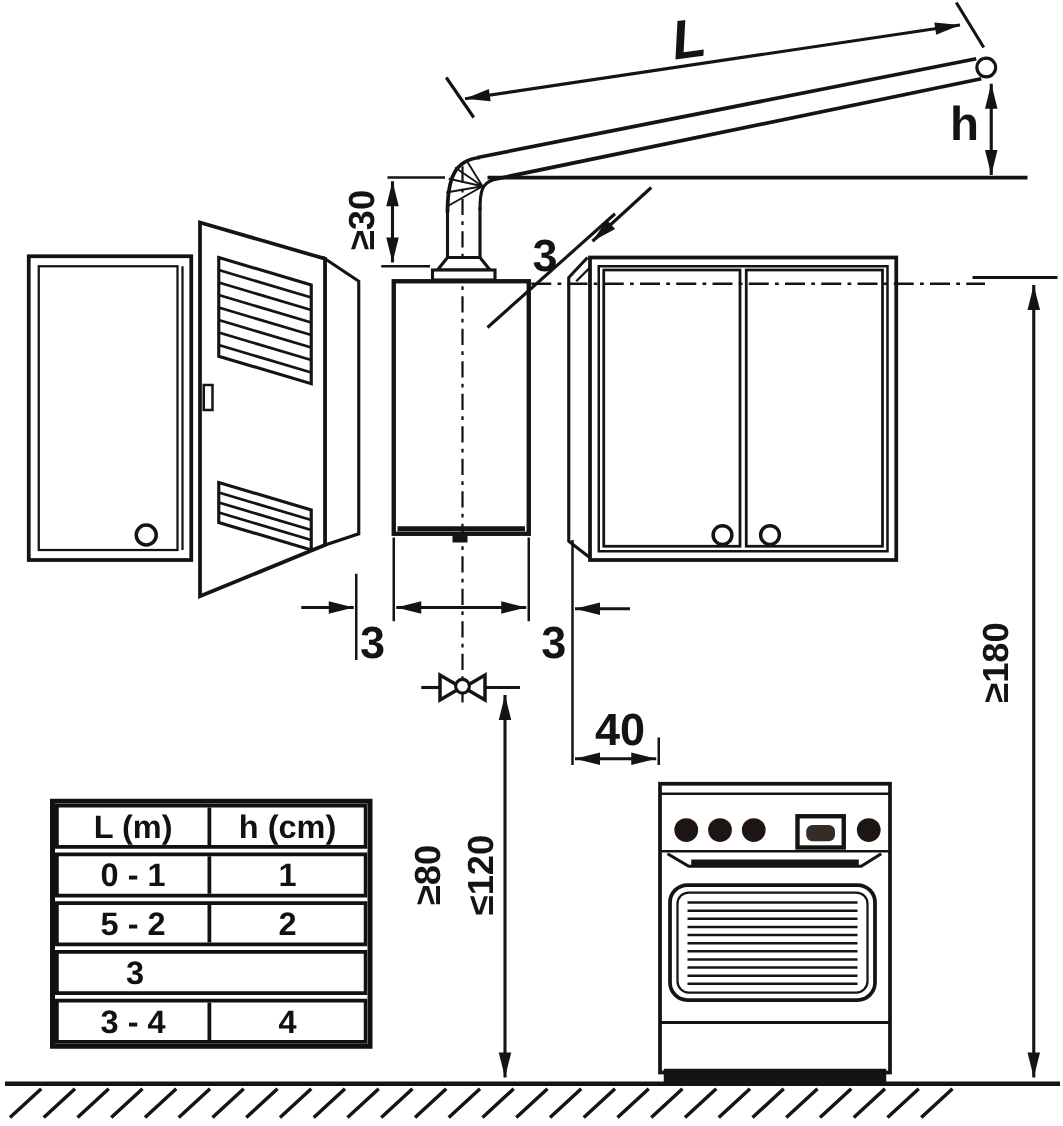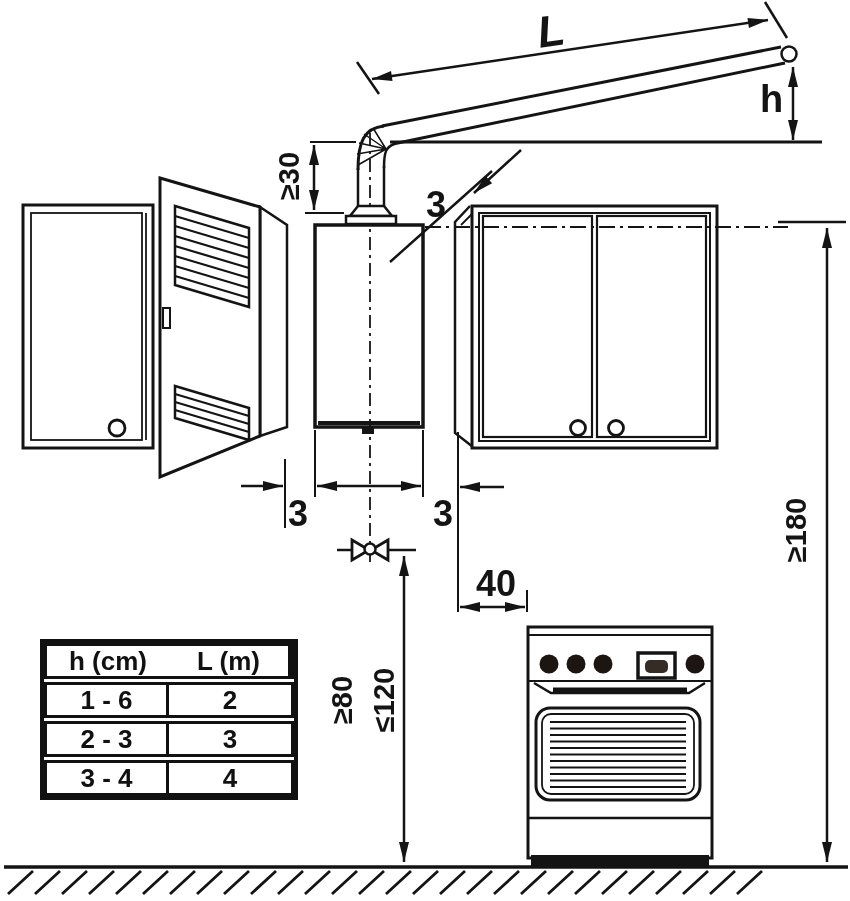--- a/index.html
+++ b/index.html
@@ -166,29 +166,32 @@
 
   <g stroke="#141414">
     <line x1="778" y1="222" x2="846" y2="222" stroke-width="2.5"></line>
     <line x1="827" y1="228" x2="827" y2="862" stroke-width="2.5" marker-start="url(#arw)" marker-end="url(#arw)"></line>
     <text transform="translate(806 530) rotate(-90)" text-anchor="middle" font-size="31" stroke="none" class="dimrot">≥180</text>
   </g>
 </svg>
 
 <div class="sizing-table">
   <div class="t-row">
+    <div class="t-cell c1">L (m)</div>
     <div class="t-cell">h (cm)</div>
-    <div class="t-cell c1">L (m)</div>
   </div>
   <div class="t-row">
-    <div class="t-cell c1">1 - 6</div>
+    <div class="t-cell c1">0 - 1</div>
+    <div class="t-cell">1</div>
+  </div>
+  <div class="t-row">
+    <div class="t-cell c1">5 - 2</div>
     <div class="t-cell">2</div>
   </div>
   <div class="t-row">
-    <div class="t-cell c1">2 - 3</div>
     <div class="t-cell">3</div>
   </div>
   <div class="t-row">
     <div class="t-cell c1">3 - 4</div>
     <div class="t-cell">4</div>
   </div>
 </div>
 
 </div>
 

